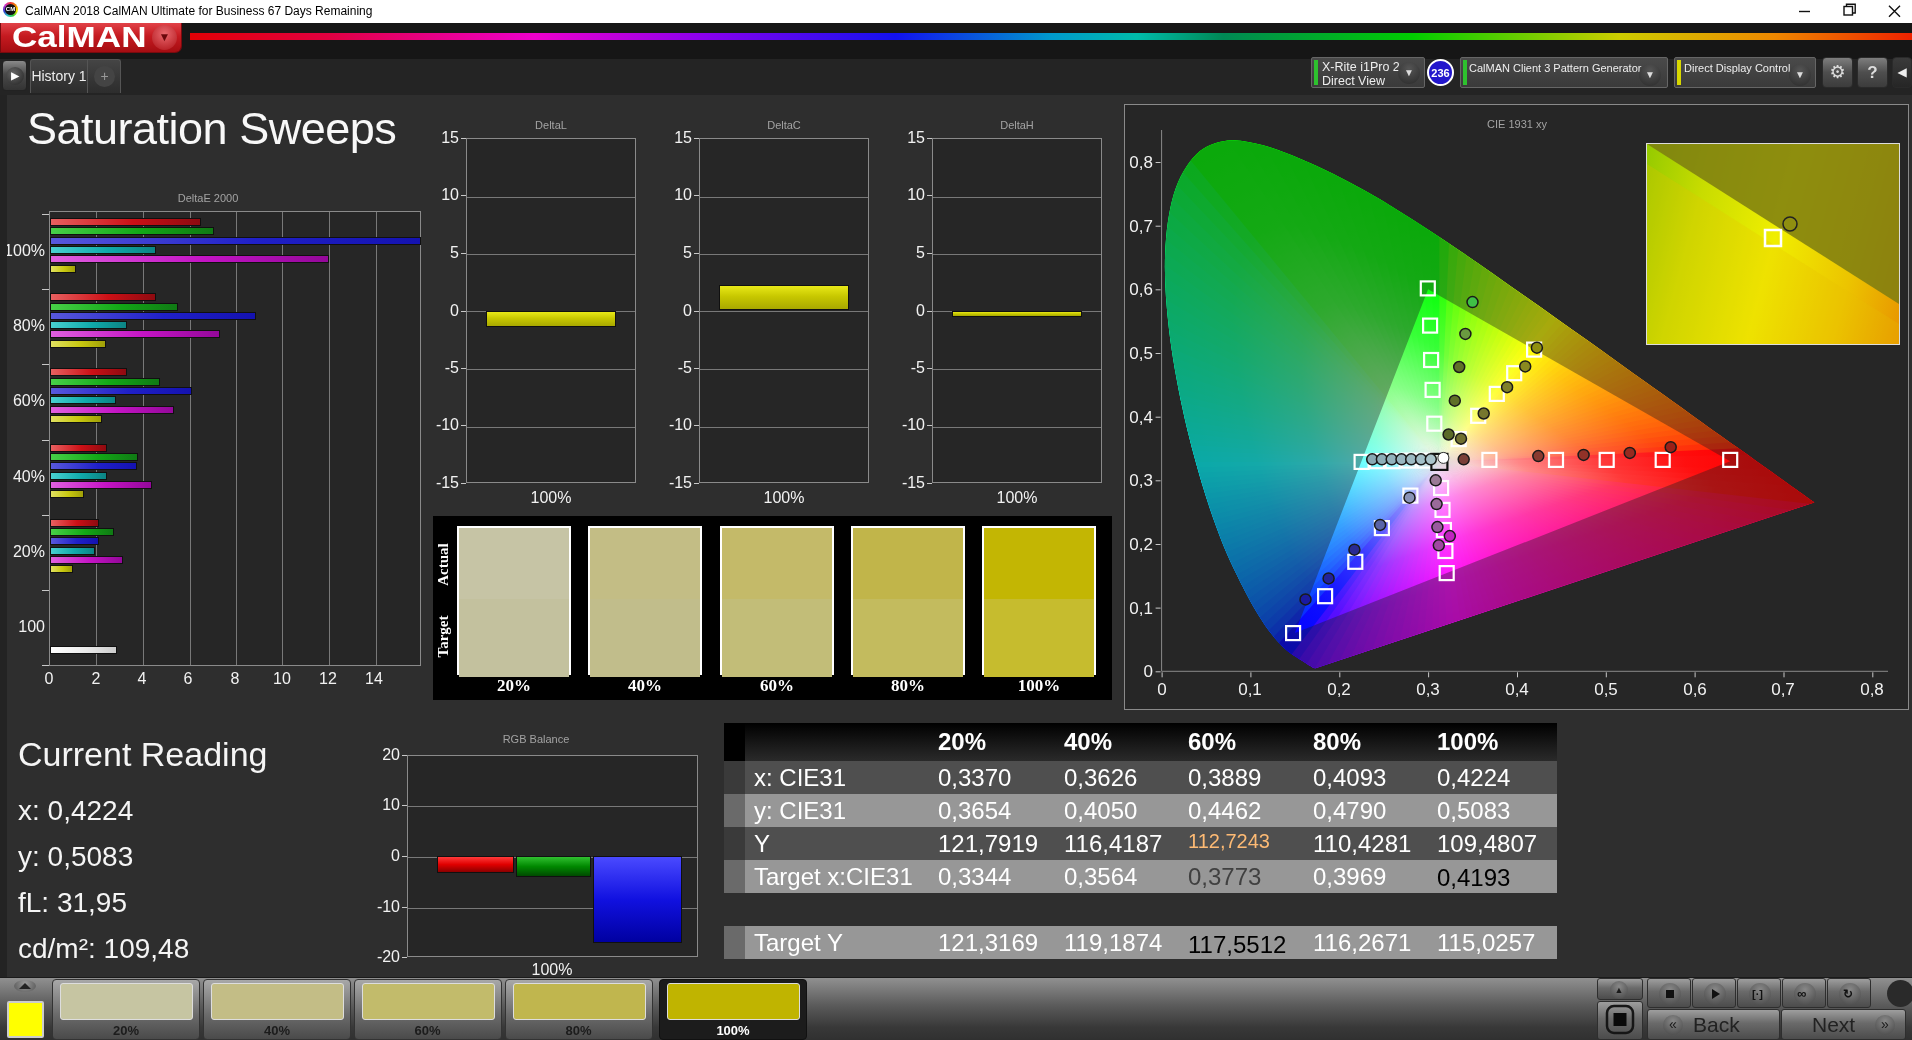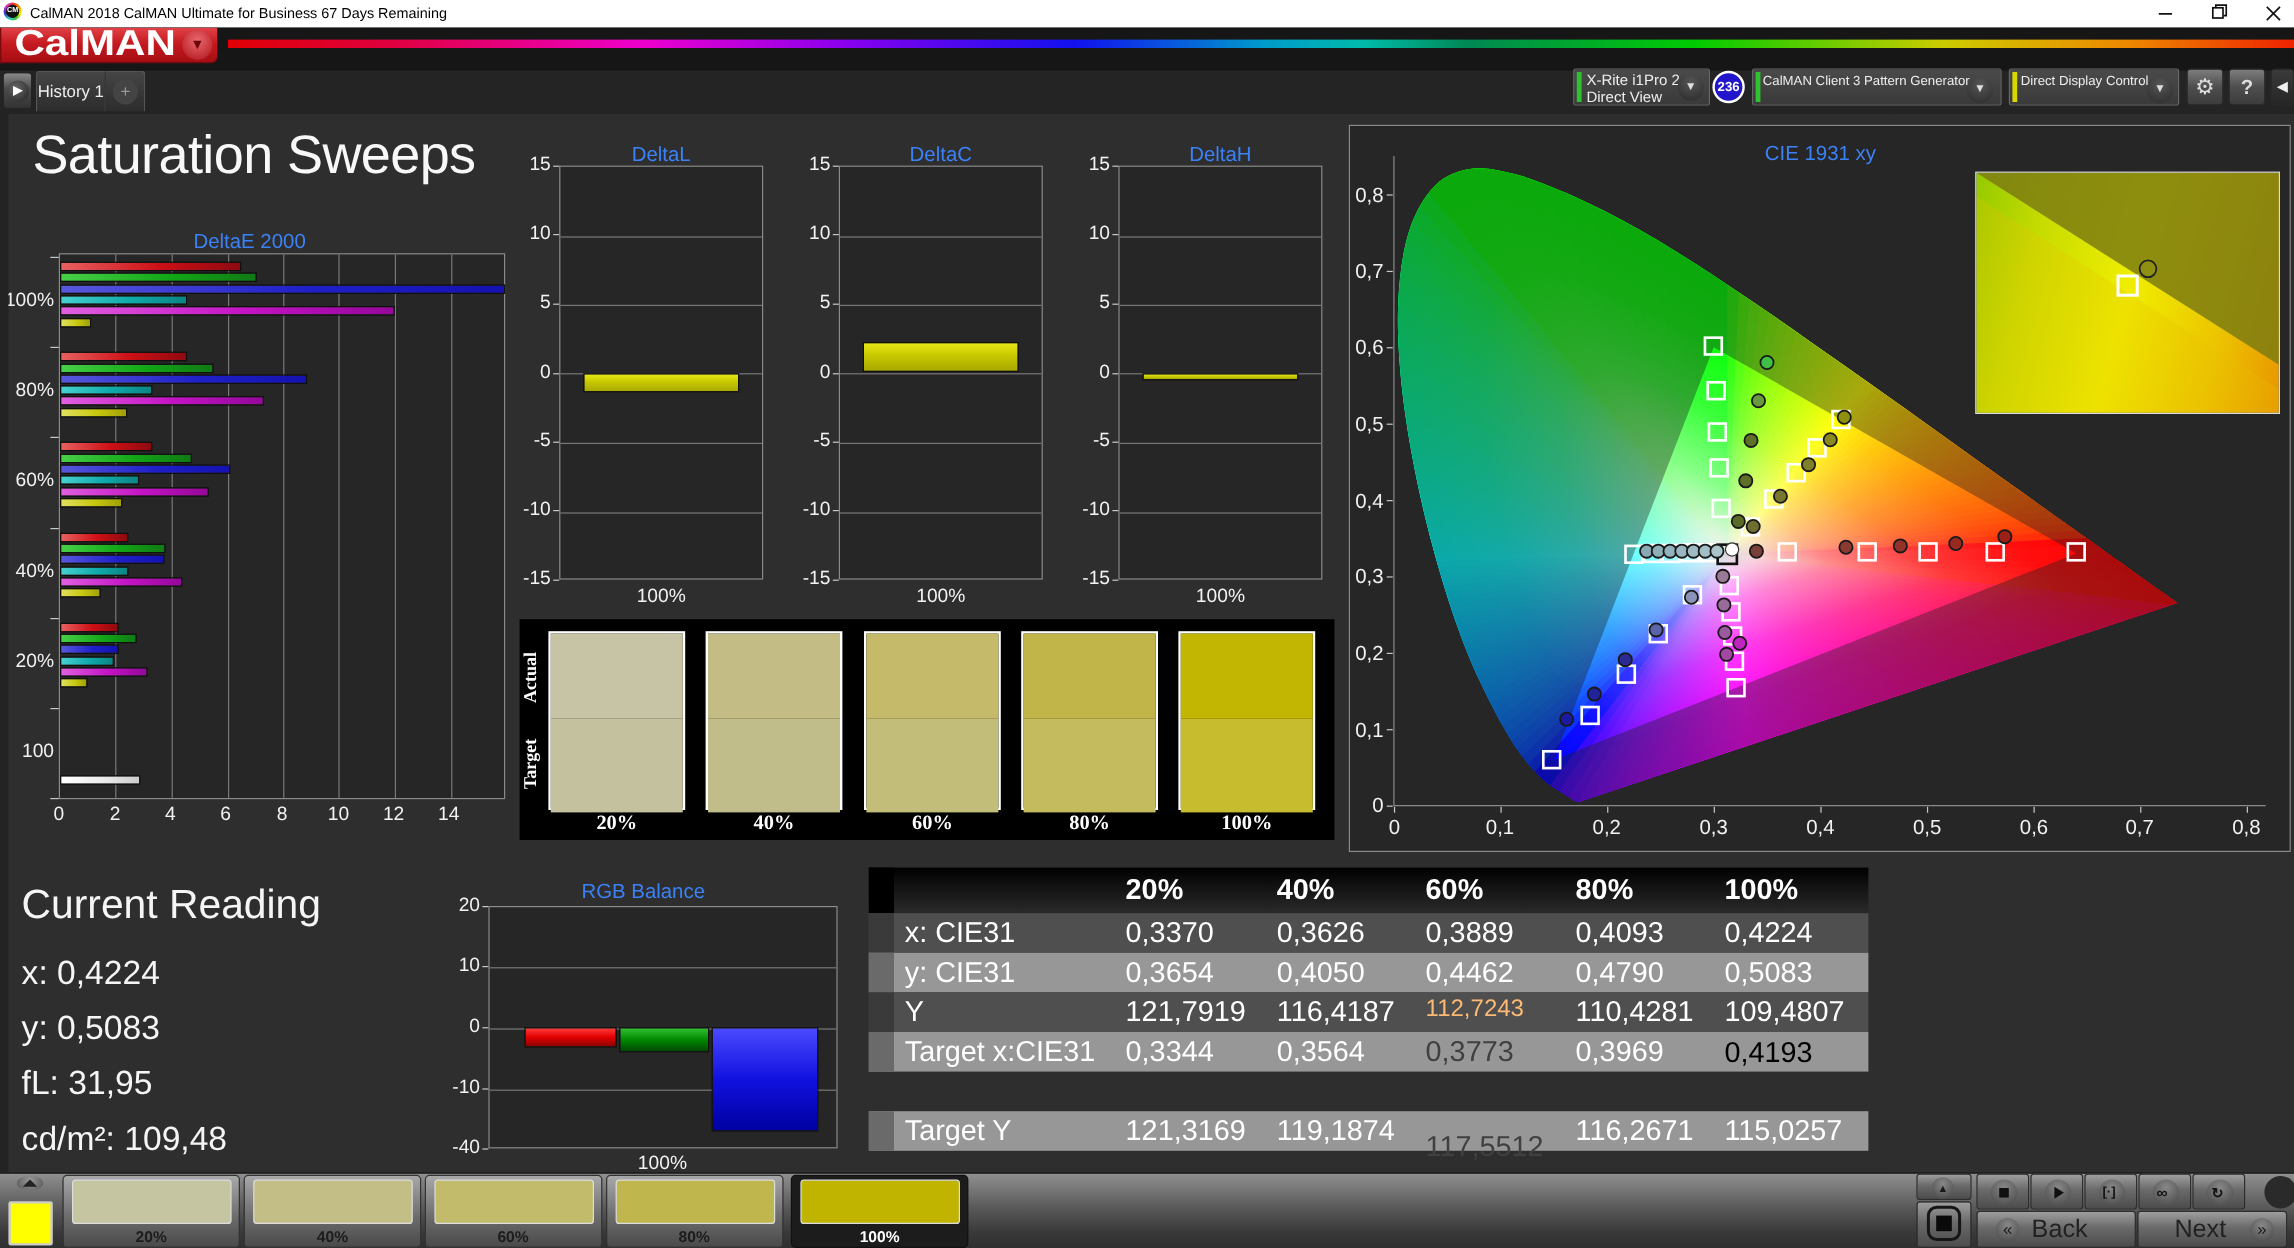--- a/index.html
+++ b/index.html
@@ -16,21 +16,21 @@
 #navbtn{position:absolute;left:2px;top:1px;width:25px;height:31px;border-radius:4px;background:linear-gradient(#8a8a8a,#4a4a4a 45%,#333);border:1px solid #222}
 #navbtn b{position:absolute;left:3px;top:6px;width:18px;height:18px;border-radius:50%;background:radial-gradient(circle at 40% 35%,#666,#222);color:#fff;font-size:10px;text-align:center;line-height:18px}
 #tab1{position:absolute;left:30px;top:0px;width:58px;font-family:"Liberation Sans",sans-serif;white-space:nowrap;overflow:hidden;height:34px;background:linear-gradient(#454545,#333 70%,#2d2d2d);border:1px solid #555;border-bottom:none;border-radius:3px 0 0 0;color:#eee;font-size:14px;line-height:32px;text-align:center}
 #tabplus{position:absolute;left:88px;top:0px;width:33px;height:34px;background:linear-gradient(#454545,#333 70%,#2d2d2d);border:1px solid #555;border-left:none;border-bottom:none;border-radius:0 3px 0 0}
 #tabplus b{position:absolute;left:6px;top:6px;width:21px;height:21px;border-radius:50%;background:#444;color:#999;font-weight:normal;font-size:14px;text-align:center;line-height:20px}
 .drop{position:absolute;top:-2px;height:31px;white-space:nowrap;background:linear-gradient(#4a4a4a,#3a3a3a);border:1px solid #666;border-radius:2px;color:#eee}
 .drop .ind{position:absolute;left:2px;top:2px;bottom:2px;width:4px}
 .drop .arr{position:absolute;width:22px;height:22px;border-radius:50%;background:radial-gradient(circle at 50% 30%,#555,#2a2a2a);color:#ddd;font-size:10px;text-align:center;line-height:22px}
 .sqbtn{position:absolute;top:-2px;width:31px;height:31px;border-radius:4px;background:linear-gradient(#7e7e7e,#4e4e4e 50%,#3c3c3c);border:1px solid #2a2a2a;color:#ddd;text-align:center}
 #content{position:absolute;left:0;top:95px;width:1576px;height:882px;background:#2e2e2e}
-.panelTitle{position:absolute;color:#3b82f6;font-size:17px;white-space:nowrap;transform:translateX(-50%)}
+.panelTitle{position:absolute;color:#a3a3a3;font-size:11px;white-space:nowrap;transform:translateX(-50%)}
 .chartbox{position:absolute;background:#262626;border:1px solid #8a8a8a}
 .axlabR{position:absolute;color:#f2f2f2;font-size:16px;white-space:nowrap;transform:translate(-100%,-50%)}
 .axlabC{position:absolute;color:#f2f2f2;font-size:16px;white-space:nowrap;transform:translateX(-50%)}
 .hgrid{position:absolute;left:0;width:100%;height:1px;background:#787878}
 .vgrid{position:absolute;top:0;height:100%;width:1px;background:#787878}
 .tick{position:absolute;background:#c8c8c8}
 .bigtitle{position:absolute;left:27px;top:8px;font-size:45px;letter-spacing:-0.5px;color:#f8f8f8}
 .ebar{position:absolute;height:8px;border:1px solid #101010}
 .dbar{position:absolute;border:1px solid #101010;background:linear-gradient(#e8e818,#c8c800 45%,#a8a800)}
 #swpanel{position:absolute;left:433px;top:421px;width:679px;height:184px;background:#000}
@@ -1996,21 +1996,21 @@
 <div class="hgrid" style="top:152px"></div>
 </div>
 <div class="axlabR" style="left:400px;top:660px">20</div>
 <div class="tick" style="left:402px;top:660px;width:5px;height:1px"></div>
 <div class="axlabR" style="left:400px;top:710px">10</div>
 <div class="tick" style="left:402px;top:710px;width:5px;height:1px"></div>
 <div class="axlabR" style="left:400px;top:761px">0</div>
 <div class="tick" style="left:402px;top:761px;width:5px;height:1px"></div>
 <div class="axlabR" style="left:400px;top:812px">-10</div>
 <div class="tick" style="left:402px;top:812px;width:5px;height:1px"></div>
-<div class="axlabR" style="left:400px;top:862px">-40</div>
+<div class="axlabR" style="left:400px;top:862px">-20</div>
 <div class="tick" style="left:402px;top:862px;width:5px;height:1px"></div>
 <div style="position:absolute;left:437px;top:761px;width:77px;height:17px;border:1.5px solid #101010;background:linear-gradient(#ff3a3a,#e00000 50%,#8a0000)"></div>
 <div style="position:absolute;left:516px;top:761px;width:75px;height:21px;border:1.5px solid #101010;background:linear-gradient(#30c030,#008800 50%,#004a00)"></div>
 <div style="position:absolute;left:593px;top:761px;width:89px;height:87px;border:1.5px solid #101010;background:linear-gradient(#4a4aff,#1111e0 50%,#0000a0)"></div>
 <div class="axlabC" style="left:552px;top:866px">100%</div>
 <div style="position:absolute;left:724px;top:628px;width:833px;height:38px;background:linear-gradient(#000,#1a1a1a 60%,#2a2a2a)">
 <div style="position:absolute;left:0;top:0;width:21px;height:38px;background:#000"></div>
 <div class="tcell" style="left:214px;top:5px;font-size:24px;font-weight:bold;color:#fff">20%</div>
 <div class="tcell" style="left:340px;top:5px;font-size:24px;font-weight:bold;color:#fff">40%</div>
 <div class="tcell" style="left:464px;top:5px;font-size:24px;font-weight:bold;color:#fff">60%</div>
@@ -2051,21 +2051,21 @@
 <div class="tcell" style="left:340px;top:3px;font-size:24px;color:#fff">0,3564</div>
 <div class="tcell" style="left:464px;top:3px;font-size:24px;color:#404040">0,3773</div>
 <div class="tcell" style="left:589px;top:3px;font-size:24px;color:#fff">0,3969</div>
 <div class="tcell" style="left:713px;top:4px;font-size:24px;color:#000000">0,4193</div>
 </div>
 <div class="trow" style="top:831px;left:724px;width:833px;height:33px;background:#979797">
 <div style="position:absolute;left:0;top:0;width:21px;height:33px;background:#6a6a6a"></div>
 <div class="tcell" style="left:30px;top:3px;font-size:24px;color:#fff">Target Y</div>
 <div class="tcell" style="left:214px;top:3px;font-size:24px;color:#fff">121,3169</div>
 <div class="tcell" style="left:340px;top:3px;font-size:24px;color:#fff">119,1874</div>
-<div class="tcell" style="left:464px;top:16px;font-size:24px;color:#404040">117,5512</div>
+<div class="tcell" style="left:464px;top:5px;font-size:24px;color:#000000">117,5512</div>
 <div class="tcell" style="left:589px;top:3px;font-size:24px;color:#fff">116,2671</div>
 <div class="tcell" style="left:713px;top:3px;font-size:24px;color:#fff">115,0257</div>
 </div>
 <div style="position:absolute;left:0;top:0;width:7px;height:882px;background:#232323"></div>
 </div>
 <div id="bottombar">
 <div style="position:absolute;left:14px;top:2px;width:22px;height:12px;border-radius:50%;background:radial-gradient(circle at 50% 30%,#999,#555);"></div>
 <div style="position:absolute;left:19px;top:5px;width:0;height:0;border-left:6px solid transparent;border-right:6px solid transparent;border-bottom:6px solid #222"></div>
 <div style="position:absolute;left:7px;top:23px;width:37px;height:37px;background:#ffff00;border:2px solid #ccc;border-radius:2px"></div>
 <div class="thumb" style="left:52px;">

